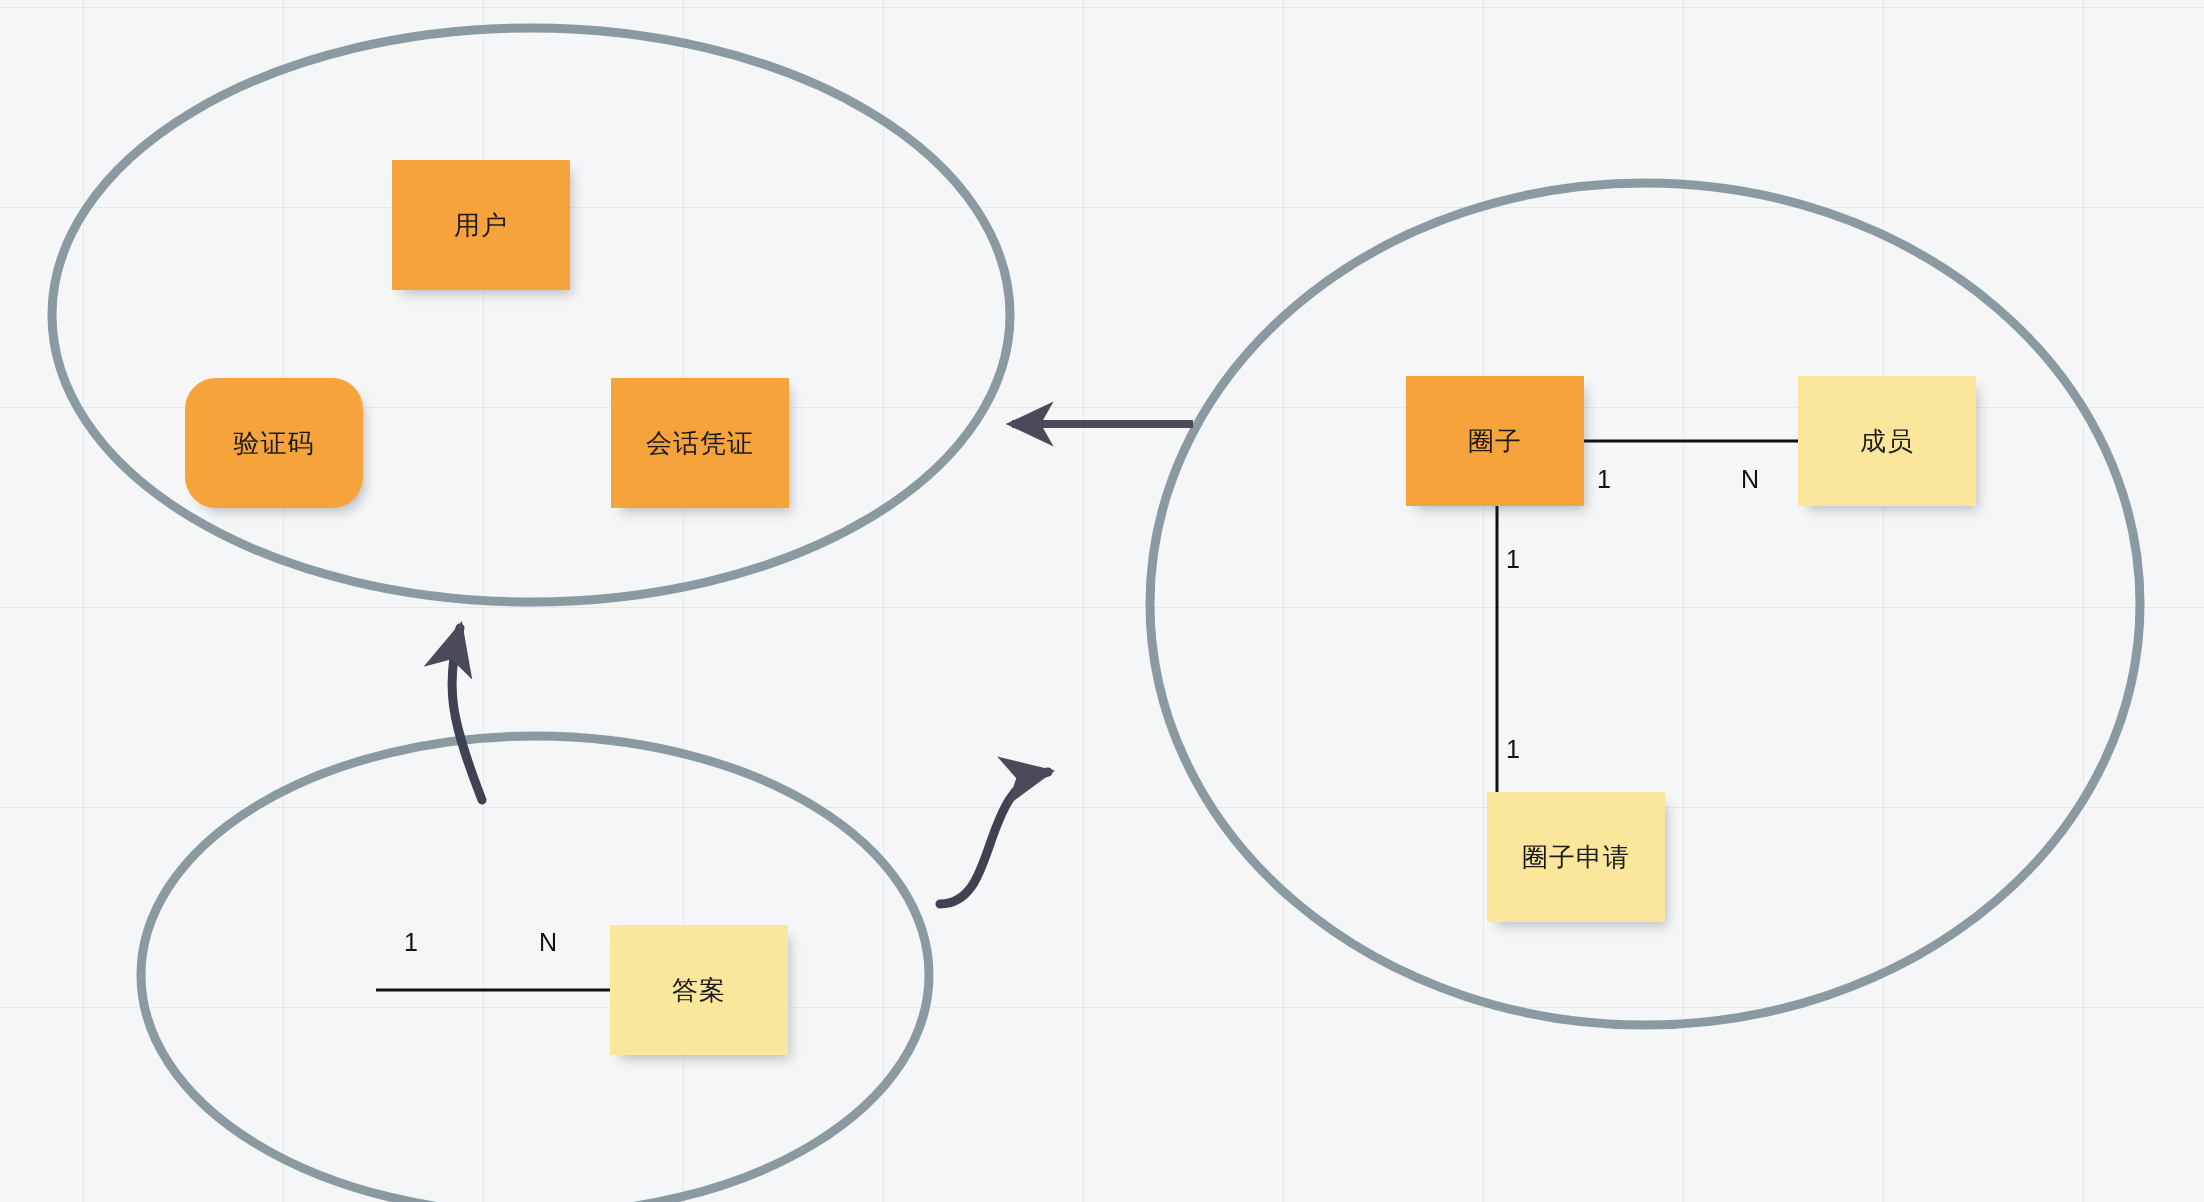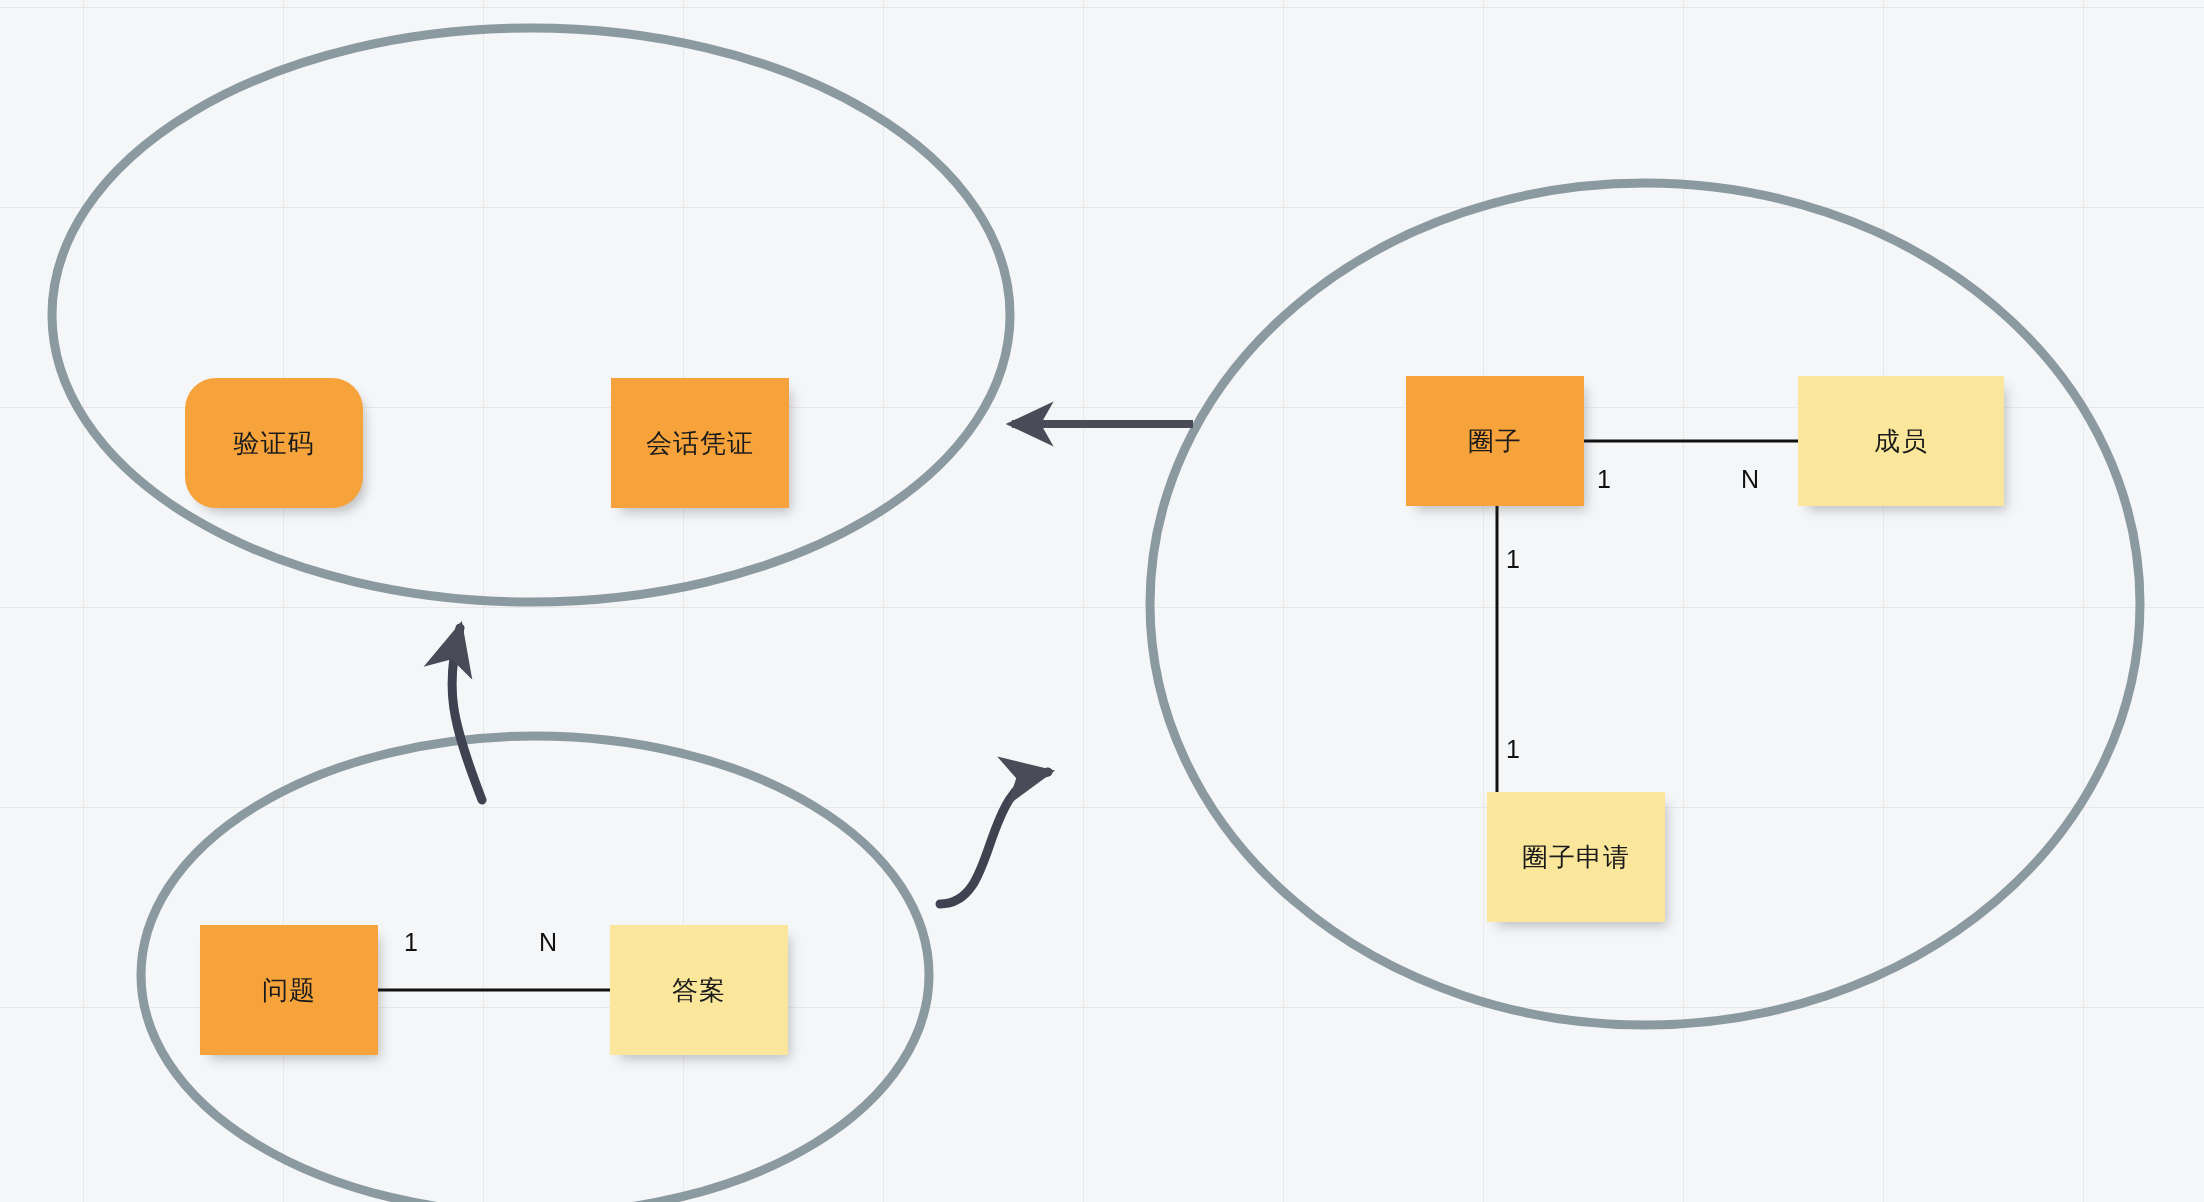--- a/index.html
+++ b/index.html
@@ -72,44 +72,44 @@
     <line x1="1497" y1="506" x2="1497" y2="794" stroke="#111" stroke-width="3"></line>
     <line x1="376" y1="990" x2="612" y2="990" stroke="#111" stroke-width="3"></line>
 
     <path d="M 1193 424 L 1012 424" fill="none" stroke="#4a4a58" stroke-width="8" stroke-linecap="butt" marker-end="url(#arrowhead)"></path>
 
     <path d="M 482 800 C 452 722 444 688 460 628" fill="none" stroke="#3f4250" stroke-width="9" stroke-linecap="round" marker-end="url(#arrowhead)"></path>
 
     <path d="M 940 904 C 1000 904 978 786 1048 772" fill="none" stroke="#3f4250" stroke-width="9" stroke-linecap="round" marker-end="url(#arrowhead)"></path>
   </svg>
 
+  <div class="node orange" style="left:392px; top:160px; width:178px; height:130px;">
+    <span class="card-label">用户</span>
+  </div>
 
   <div class="node orange" style="left:185px; top:378px; width:178px; height:130px;border-radius:31px;">
     <span class="card-label">验证码</span>
   </div>
 
   <div class="node orange" style="left:1406px; top:376px; width:178px; height:130px;">
     <span class="card-label">圈子</span>
   </div>
 
   <div class="node orange" style="left:611px; top:378px; width:178px; height:130px;">
     <span class="card-label">会话凭证</span>
   </div>
 
-  <div class="node yellow" style="left:1798px; top:376px; width:206px; height:130px;">
+  <div class="node yellow" style="left:1798px; top:376px; width:178px; height:130px;">
     <span class="card-label">成员</span>
   </div>
 
   <div class="node yellow" style="left:1487px; top:792px; width:178px; height:130px;">
     <span class="card-label">圈子申请</span>
   </div>
 
-  <div class="node orange" style="left:200px; top:925px; width:178px; height:130px;">
-    <span class="card-label">问题</span>
-  </div>
 
   <div class="node yellow" style="left:610px; top:925px; width:178px; height:130px;">
     <span class="card-label">答案</span>
   </div>
 
   <div class="edge-label" style="left:1597px; top:465px;">1</div>
   <div class="edge-label" style="left:1741px; top:465px;">N</div>
 
   <div class="edge-label" style="left:1506px; top:545px;">1</div>
   <div class="edge-label" style="left:1506px; top:735px;">1</div>

